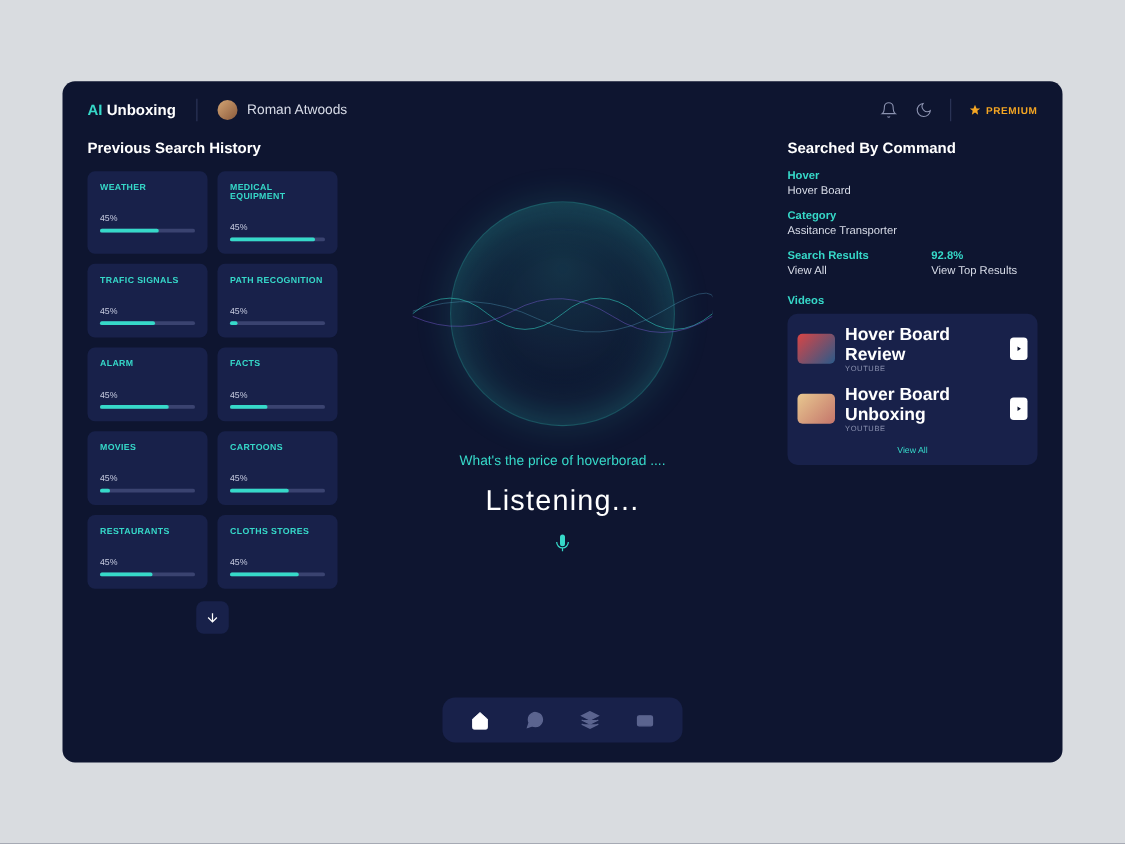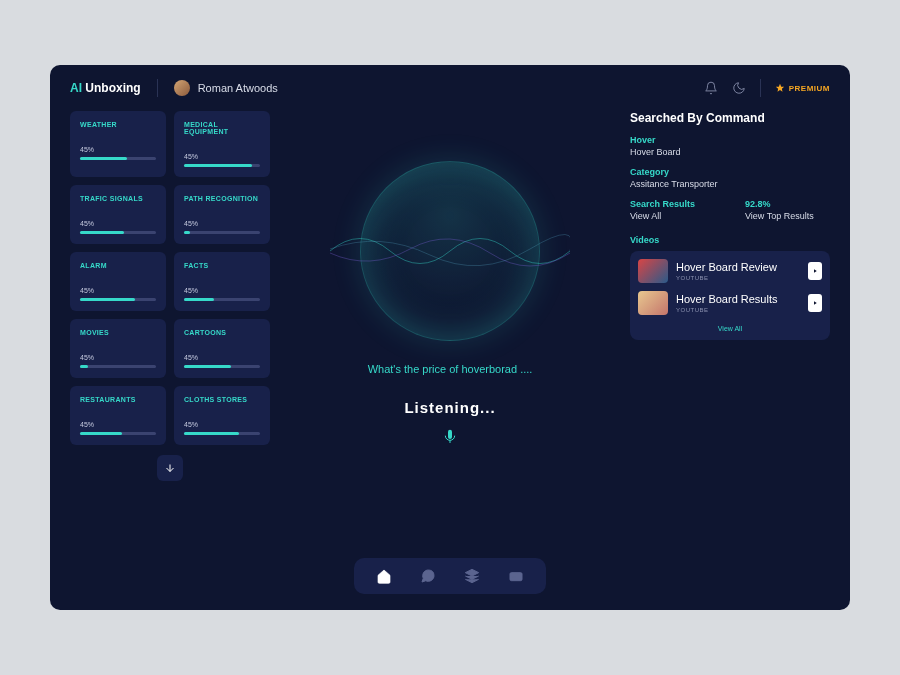--- a/index.html
+++ b/index.html
@@ -105,21 +105,21 @@
   position: absolute;
 }
 .wave {
   position: absolute; width: 240px; height: 80px;
   top: 50%; left: 50%; transform: translate(-50%, -50%);
 }
 .query-text {
   color: #36d9c9; font-size: 11px; margin-top: 12px;
 }
 .listening-text {
-  color: #fff; font-size: 15px; font-weight: 700; letter-spacing: 1px; margin-top: 24px;
+  color: #fff; font-size: 23px; font-weight: 400; letter-spacing: 1px; margin-top: 12px;
 }
 .mic-icon {
   width: 16px; height: 18px; color: #36d9c9; margin-top: 12px;
 }
 .mic-icon svg { width: 100%; height: 100%; fill: currentColor; }
 .bottom-nav {
   background: #18214a; border-radius: 10px;
   display: flex; gap: 28px; padding: 10px 22px; margin-top: auto;
 }
 .nav-icon {
@@ -143,21 +143,21 @@
 }
 .video-item {
   display: flex; align-items: center; gap: 8px; cursor: pointer; position: relative;
 }
 .video-thumb {
   width: 30px; height: 24px; border-radius: 4px; flex-shrink: 0;
 }
 .thumb1 { background: linear-gradient(135deg, #d94545, #2a5a8a); }
 .thumb2 { background: linear-gradient(135deg, #e8c890, #c4756b); }
 .video-info { flex: 1; }
-.video-title { font-size: 11px; font-weight: 400; color: #fff; }
+.video-title { font-size: 14px; font-weight: 700; color: #fff; }
 .video-source { font-size: 6px; color: #8b92b0; margin-top: 2px; letter-spacing: 0.5px; }
 .play-btn {
   width: 14px; height: 18px; background: #fff; border-radius: 3px;
   display: flex; align-items: center; justify-content: center; flex-shrink: 0;
 }
 .play-btn svg { width: 6px; height: 6px; fill: #0e1530; }
 .view-all-link {
   font-size: 7px; color: #36d9c9; text-align: center; cursor: pointer; margin-top: 2px;
 }
 .stores-section { margin-top: 12px; }
@@ -218,20 +218,21 @@
             <path fill="#f5a623" d="M12 2l3 7h7l-5.5 4.5L18 21l-6-4-6 4 1.5-7.5L2 9h7z"></path>
           </svg>
         <span>PREMIUM</span>
       </div>
     </div>
   </div>
 
   <div class="main">
 
     <div class="col left-col">
+      <div class="section-title">Previous Search History</div>
       <div class="history-grid" id="history-grid">
           <div class="history-card">
             <div class="history-label">WEATHER</div>
             <div class="history-pct">45%</div>
             <div class="progress-track">
               <div class="progress-fill" style="width:62%"></div>
             </div>
           </div>
           <div class="history-card">
             <div class="history-label">MEDICAL EQUIPMENT</div>
@@ -375,21 +376,21 @@
               </div>
               <div class="play-btn">
                 <svg viewBox="0 0 24 24">
                   <path d="M8 5v14l11-7z"></path>
                 </svg>
               </div>
             </div>
             <div class="video-item">
               <div class="video-thumb thumb2"></div>
               <div class="video-info">
-                <div class="video-title">Hover Board Results</div>
+                <div class="video-title">Hover Board Unboxing</div>
                 <div class="video-source">YOUTUBE</div>
               </div>
               <div class="play-btn">
                 <svg viewBox="0 0 24 24">
                   <path d="M8 5v14l11-7z"></path>
                 </svg>
               </div>
             </div>
             <div class="view-all-link">View All</div>
           </div>

